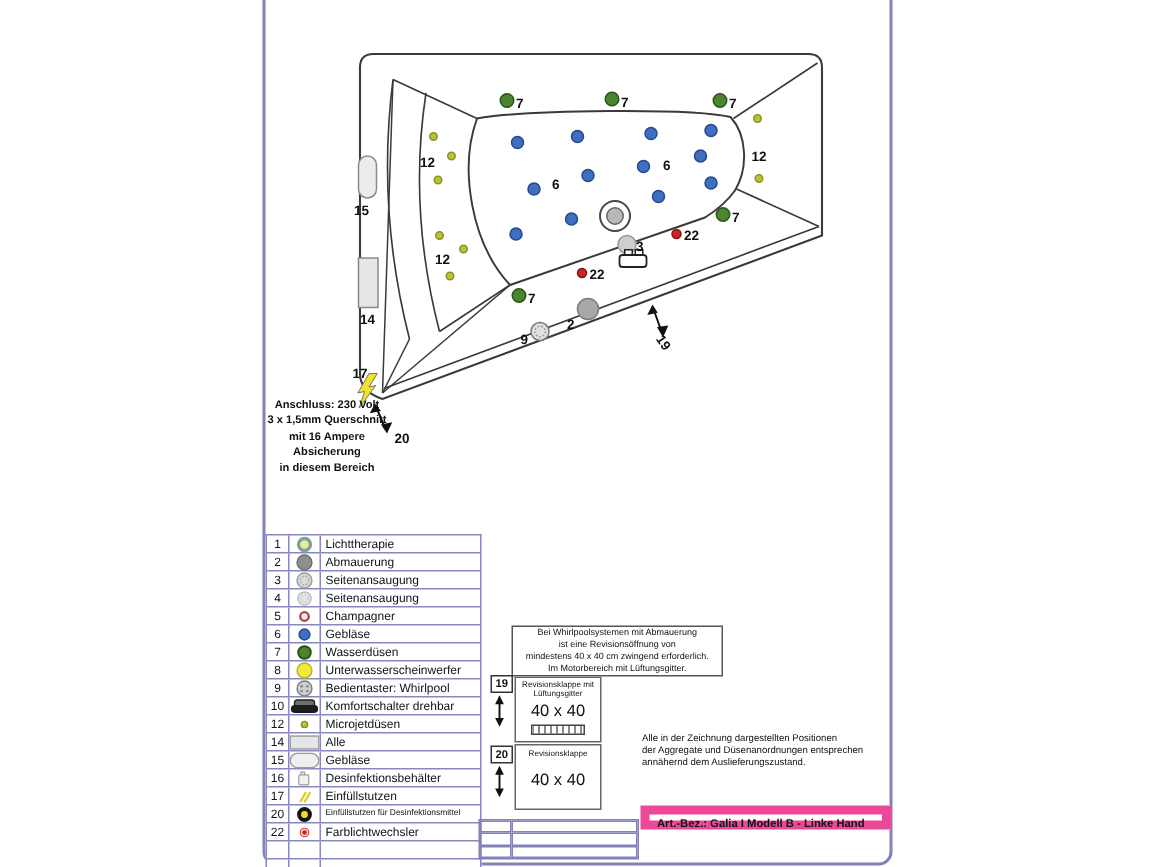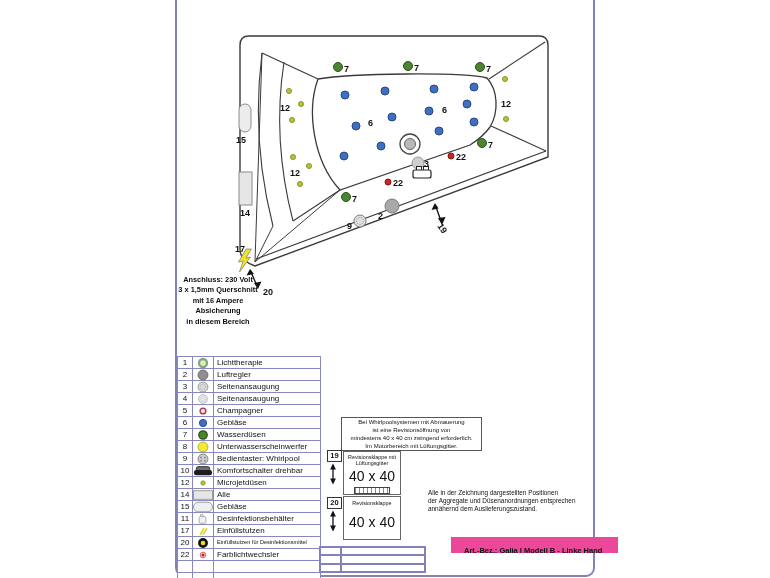--- a/index.html
+++ b/index.html
@@ -2,21 +2,21 @@
 <html><head>
 <meta charset="utf-8">
 <style>
   html,body{margin:0;padding:0;background:#fff}
   #canvas{position:relative;width:770px;height:578px;background:#fff;overflow:hidden;
           font-family:"Liberation Sans",sans-serif;color:#111}
   .page{position:absolute;left:175px;top:-14px;width:416px;height:587px;
         border:2px solid #8282ba;border-radius:9px;background:transparent}
   .tub-svg{position:absolute;left:175px;top:0;width:420px;height:300px}
   .dlabel{font-family:"Liberation Sans",sans-serif;font-size:9px;font-weight:bold;fill:#111}
-  .conn-note{position:absolute;left:172px;top:275px;width:92px;text-align:center;
+  .conn-note{position:absolute;left:172px;top:265px;width:92px;text-align:center;
              font-size:7.4px;font-weight:bold;line-height:10.4px;white-space:pre-line}
   
   .legend{position:absolute;left:177px;top:356px;width:142px;border:1px solid #8888c0;border-bottom:none;background:#fff}
   .lrow{display:flex;height:12px;border-bottom:1px solid #8888c0;box-sizing:border-box}
   .lnum{width:15px;text-align:center;font-size:8px;line-height:11px;border-right:1px solid #8888c0;box-sizing:border-box}
   .licon{width:21px;border-right:1px solid #8888c0;box-sizing:border-box;display:flex;align-items:center;justify-content:center}
   .llabel{flex:1;font-size:8px;line-height:11px;padding-left:3px;white-space:nowrap;overflow:hidden}
   .llabel.small{font-size:5.6px}
   
   .notebox{position:absolute;left:341px;top:417px;width:141px;height:34px;border:1px solid #555;
@@ -25,31 +25,31 @@
           text-align:center;line-height:10px;box-sizing:border-box;background:#fff}
   #rev19num{left:327px;top:450px}
   #rev20num{left:327px;top:497px}
   .revarrow{position:absolute;width:12px;height:22px}
   #rev19arrow{left:327px;top:463px}
   #rev20arrow{left:327px;top:510px}
   .revbox{position:absolute;left:343px;width:58px;height:44px;border:1px solid #666;text-align:center;box-sizing:border-box;background:#fff}
   #rev19box{top:451px}
   #rev20box{top:496px}
   .revtitle{font-size:5.4px;line-height:6.2px;white-space:pre-line;margin-top:1.5px}
-  .revsize{font-size:14px;margin-top:2px}
+  .revsize{font-size:11px;margin-top:2px}
   #rev20box .revtitle{margin-top:3px}
   #rev20box .revsize{margin-top:8px}
   .grille{width:36px;height:7px;border:1px solid #444;margin:3px auto 0;box-sizing:border-box;
           background:repeating-linear-gradient(90deg,#8a8a8a 0 1px,#fff 1px 4px)}
   .posnote{position:absolute;left:428px;top:489px;width:162px;font-size:6.4px;line-height:8px;white-space:pre-line}
   
   .blockgrid{position:absolute;left:319px;top:546px;width:107px;height:27px;display:grid;
              grid-template-columns:21px 1fr;grid-template-rows:1fr 1fr 1fr;border:1.5px solid #8282ba;box-sizing:border-box}
   .bcell{border:0.8px solid #8282ba}
-  .tbox{position:absolute;left:451px;width:167px;height:16px;border:8px solid #ec4899;box-sizing:border-box;
+  .tbox{position:absolute;left:427px;width:167px;height:16px;border:6px solid #ec4899;box-sizing:border-box;
         font-size:7.5px;font-weight:bold;line-height:11px;padding-left:5px;background:#fff}
   #artbox{top:537px}
   #abmbox{top:557px}
 </style>
 </head>
 <body>
 
 <div id="canvas">
   <div class="page"></div>
 
@@ -157,21 +157,21 @@
         </div>
         <div class="llabel">Lichttherapie</div>
       </div>
       <div class="lrow">
         <div class="lnum">2</div>
         <div class="licon">
           <svg width="21" height="12" viewBox="0 0 21 12" xmlns="http://www.w3.org/2000/svg">
             <circle cx="10.5" cy="6" r="5.2" fill="#8f8f8f" stroke="#6e6e6e"></circle>
           </svg>
         </div>
-        <div class="llabel">Luftregler</div>
+        <div class="llabel">Abmauerung</div>
       </div>
       <div class="lrow">
         <div class="lnum">3</div>
         <div class="licon">
           <svg width="21" height="12" viewBox="0 0 21 12" xmlns="http://www.w3.org/2000/svg">
             <circle cx="10.5" cy="6" r="5.2" fill="#dadada" stroke="#9c9c9c"></circle>
             <circle cx="10.5" cy="6" r="3" fill="none" stroke="#a8a8a8" stroke-dasharray="1.2 1.2"></circle>
           </svg>
         </div>
         <div class="llabel">Seitenansaugung</div>
@@ -266,21 +266,21 @@
       <div class="lrow">
         <div class="lnum">15</div>
         <div class="licon">
           <svg width="21" height="12" viewBox="0 0 21 12" xmlns="http://www.w3.org/2000/svg">
             <rect x="0.5" y="1" width="20" height="10" rx="5" fill="#efefef" stroke="#9a9a9a"></rect>
           </svg>
         </div>
         <div class="llabel">Gebläse</div>
       </div>
       <div class="lrow">
-        <div class="lnum">11</div>
+        <div class="lnum">16</div>
         <div class="licon">
           <svg width="21" height="12" viewBox="0 0 21 12" xmlns="http://www.w3.org/2000/svg">
             <rect x="8" y="1.5" width="2.5" height="2.5" fill="#f2f2f2" stroke="#9a9a9a" stroke-width="0.8"></rect>
             <rect x="6.5" y="3.5" width="7" height="7" rx="1" fill="#f2f2f2" stroke="#9a9a9a" stroke-width="0.8"></rect>
           </svg>
         </div>
         <div class="llabel">Desinfektionsbehälter</div>
       </div>
       <div class="lrow">
         <div class="lnum">17</div>

